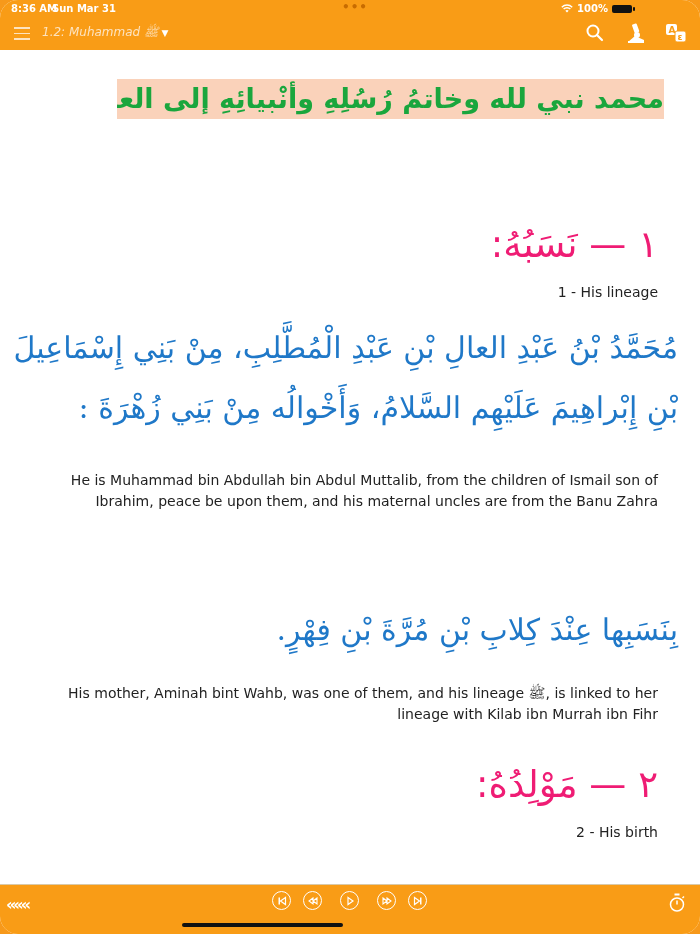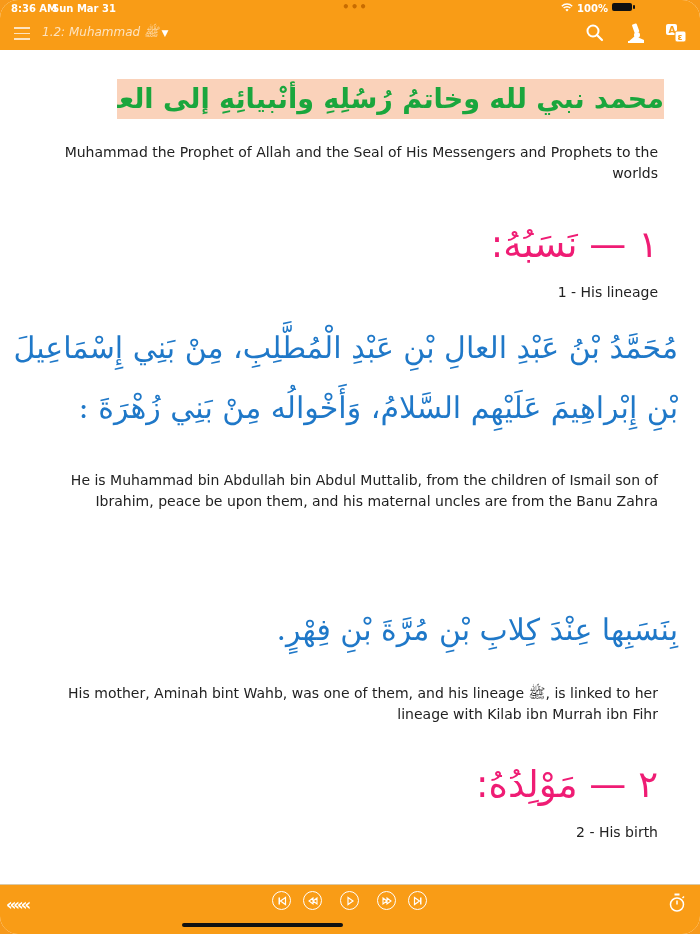--- a/index.html
+++ b/index.html
@@ -14,21 +14,21 @@
   .top-bar {
     position:absolute; left:0; top:0; width:700px; height:50px; background:#f99c16;
   }
   .status-bar {
     position:absolute; left:0; top:0; width:646px; height:16px;
     color:#ffffff; font-size:10px; font-weight:bold;
   }
   .status-time { position:absolute; left:11px; top:3px; }
   .status-date { position:absolute; left:52px; top:3px; }
   .status-dots { position:absolute; left:342px; top:0px; font-size:12px; letter-spacing:1px; color:#c86c00; }
-  .status-right { position:absolute; right:14px; top:3px; display:flex; gap:4px; }
+  .status-right { position:absolute; right:14px; top:3px; display:flex; align-items:center; gap:4px; }
   .battery { width:20px; height:8px; background:#111; border-radius:2px; position:relative; }
   .battery::after { content:""; position:absolute; right:-3px; top:2px; width:2px; height:4px; background:#111; border-radius:1px; }
 
   .nav-row { position:absolute; left:0; top:18px; width:554px; height:32px;padding-left:24px; }
   .hamburger { position:absolute; left:14px; top:9px; width:16px; height:12px; cursor:pointer; }
   .hamburger span { display:block; height:1.5px; background:#fde3bf; margin-bottom:4px; }
   .chapter-title {
     position:absolute; left:42px; top:7px; color:#fde3bf; font-size:12px;
     font-family:"DejaVu Sans", sans-serif; font-style:italic; cursor:pointer;
   }
@@ -131,21 +131,20 @@
           <text x="3.5" y="11" font-size="9" font-weight="bold" fill="#f99c16" font-family="DejaVu Sans, sans-serif">A</text>
           <rect x="10" y="9" width="11" height="11" rx="2" fill="#fff" stroke="#f99c16" stroke-width="1"></rect>
           <text x="12.5" y="18" font-size="9" font-weight="bold" fill="#f99c16" font-family="DejaVu Sans, sans-serif">ε</text>
         </svg>
       </div>
     </div>
   </div>
 
   <div class="content">
     <div class="title-banner">محمد نبي لله وخاتمُ رُسُلِهِ وأنْبيائِهِ إلى العالَمينَ</div>
-    <div class="en" style="top:92px; width:600px;">Muhammad the Prophet of Allah and the Seal of His Messengers and Prophets to the worlds</div>
 
     <div class="heading-ar" style="top:175px;">١ — نَسَبُهُ:</div>
     <div class="en" style="top:232px;">1 - His lineage</div>
 
     <div class="body-ar" style="top:268px;">مُحَمَّدُ بْنُ عَبْدِ العالِ بْنِ عَبْدِ الْمُطَّلِبِ، مِنْ بَنِي إِسْمَاعِيلَ</div>
     <div class="body-ar" style="top:328px;">بْنِ إِبْراهِيمَ عَلَيْهِم السَّلامُ، وَأَخْوالُه مِنْ بَنِي زُهْرَةَ :</div>
     <div class="en" style="top:408px; width:640px;margin-top:12px;">He is Muhammad bin Abdullah bin Abdul Muttalib, from the children of Ismail son of Ibrahim, peace be upon them, and his maternal uncles are from the Banu Zahra</div>
 
     <div class="body-ar" style="top:550px;">بِنَسَبِها عِنْدَ كِلابِ بْنِ مُرَّةَ بْنِ فِهْرٍ.</div>
     <div class="en" style="top:633px; width:640px;">His mother, Aminah bint Wahb, was one of them, and his lineage ﷺ, is linked to her lineage with Kilab ibn Murrah ibn Fihr</div>

